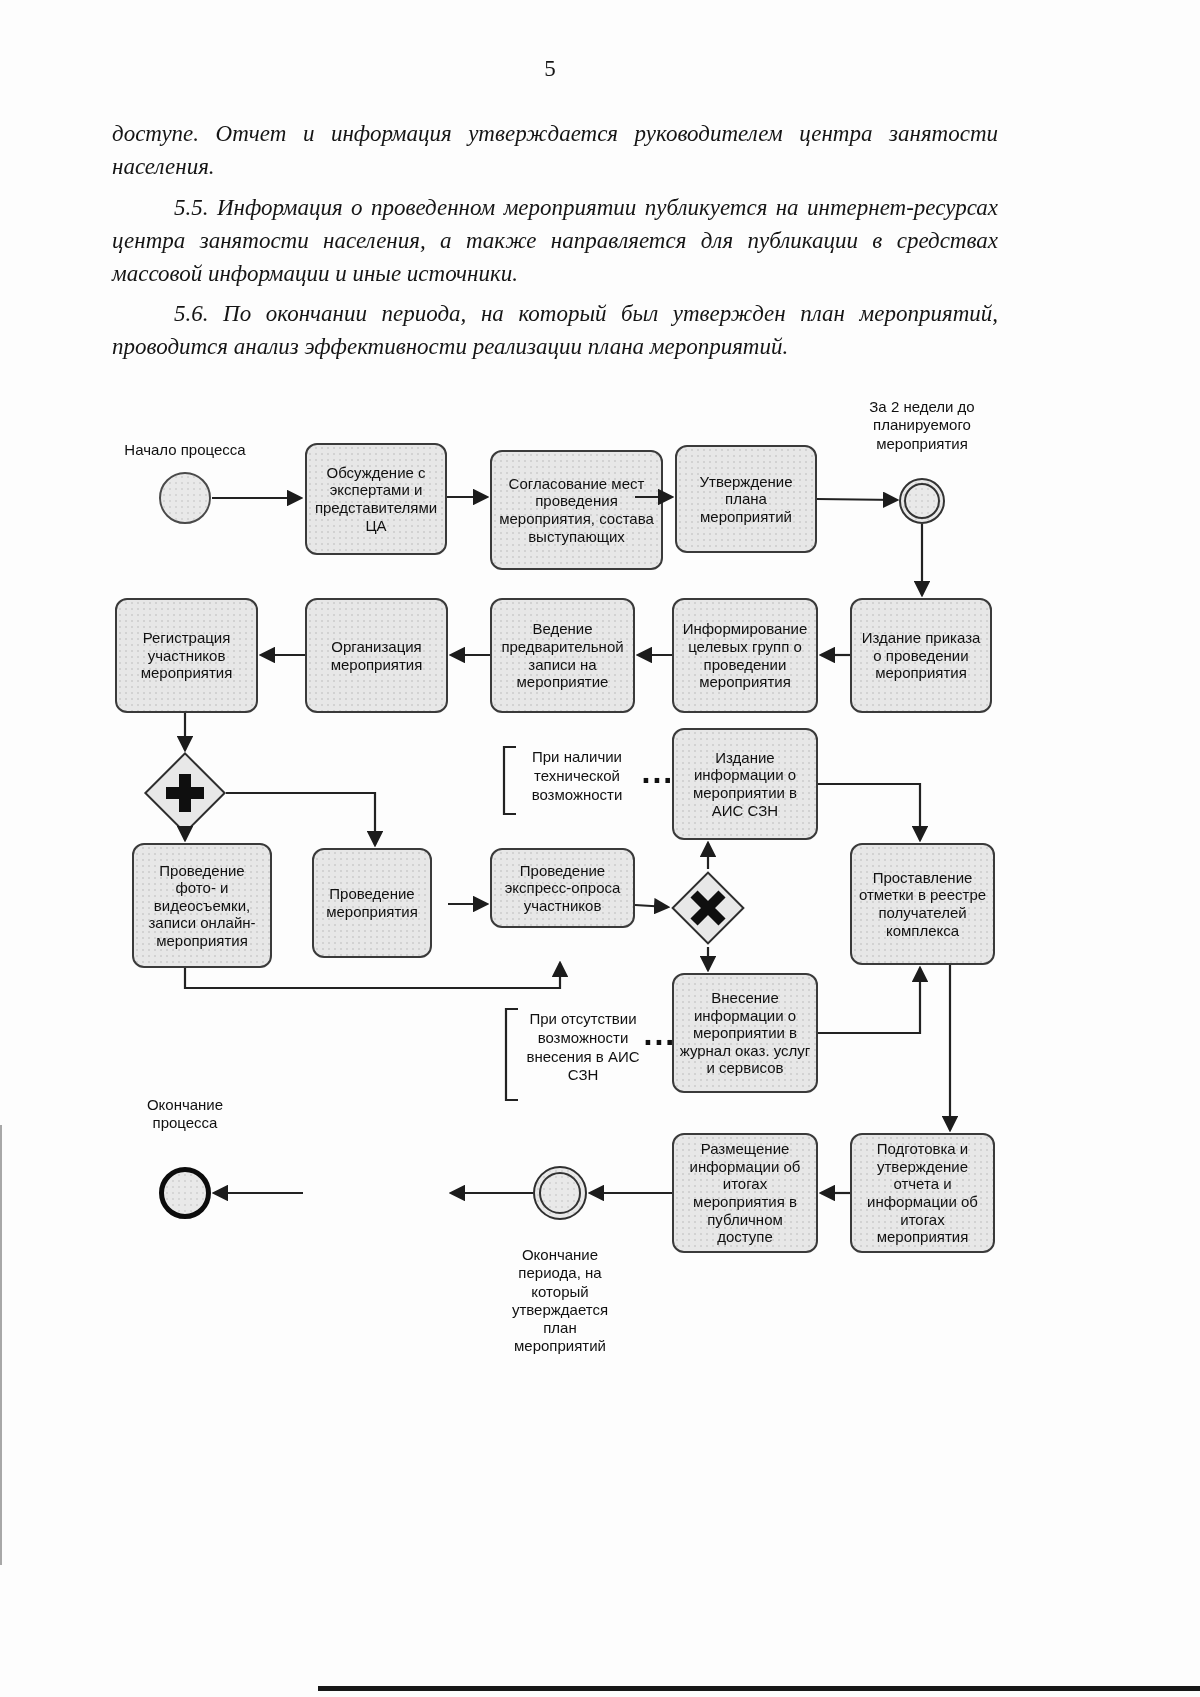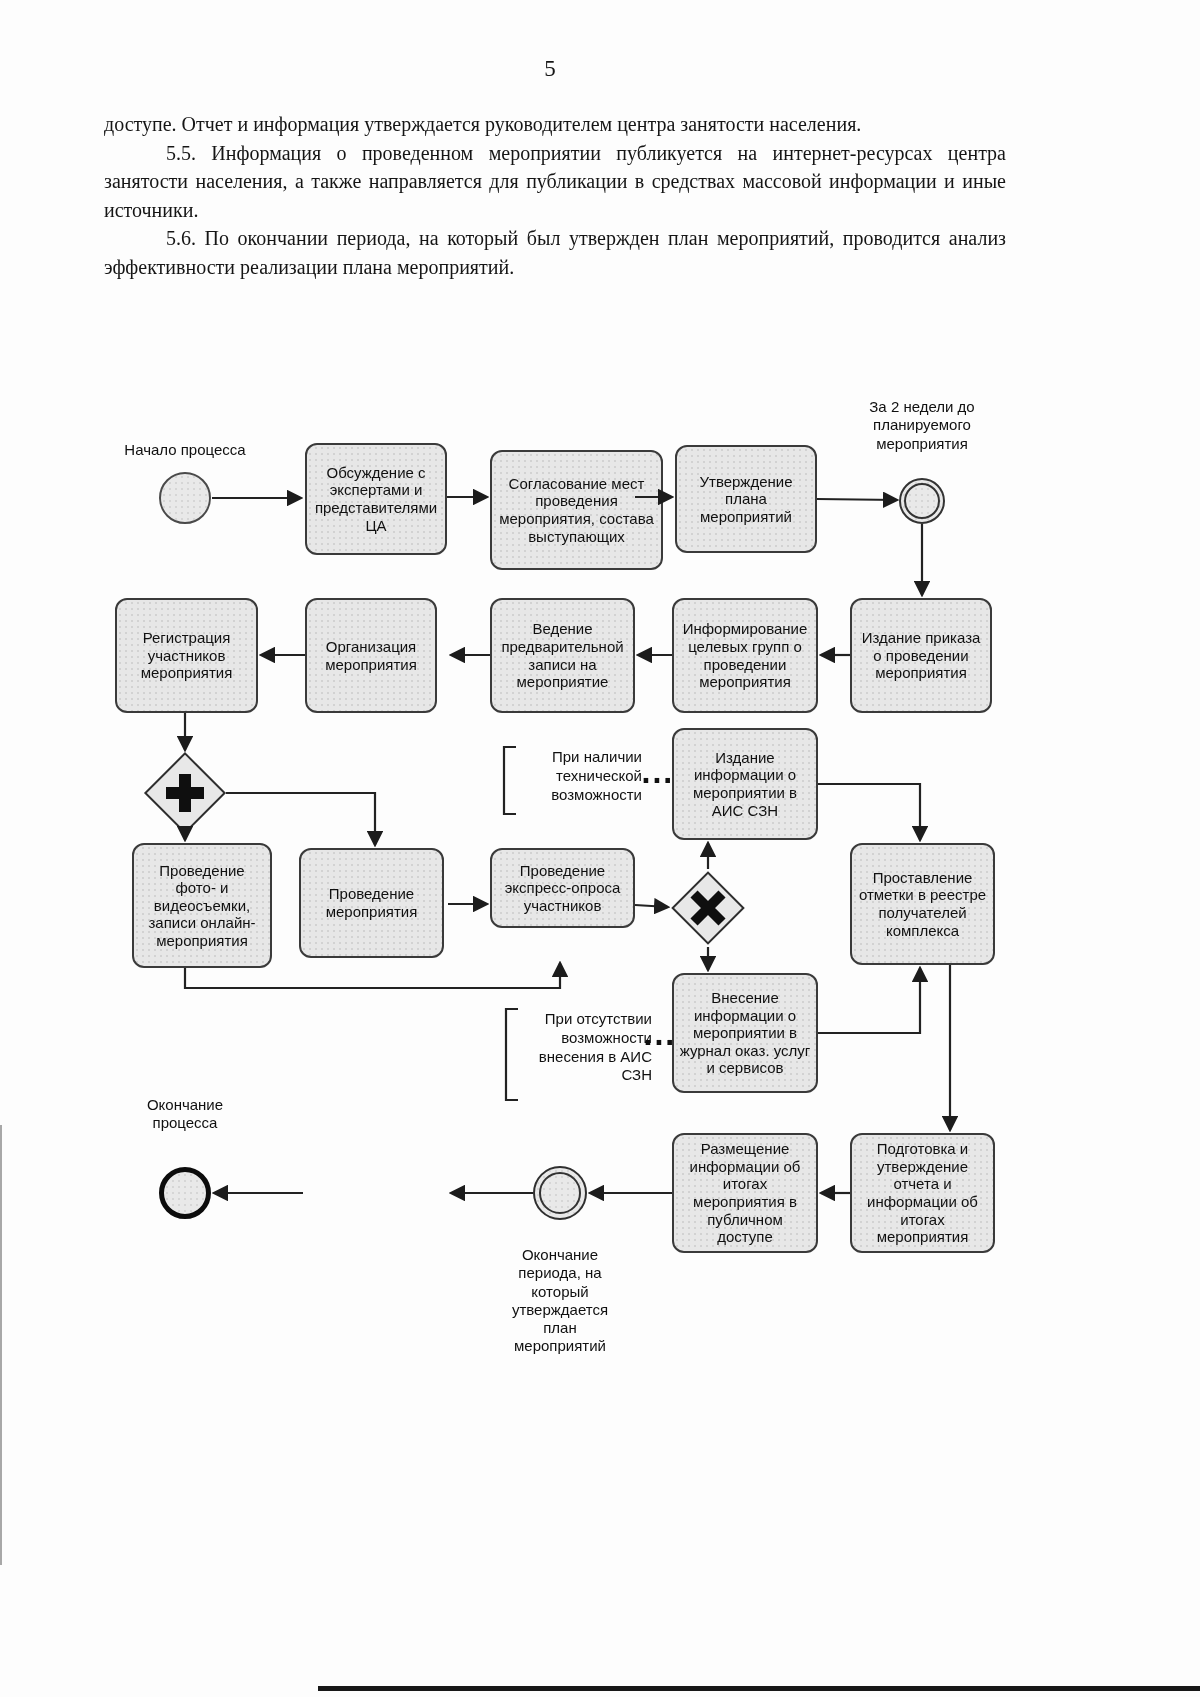--- a/index.html
+++ b/index.html
@@ -6,21 +6,21 @@
   .sheet{
     position:relative;width:1200px;height:1697px;background:#fdfdfd;
     font-family:"Liberation Serif", serif;color:#151515;overflow:hidden;
   }
   .page-number{
     position:absolute;top:56px;left:0;width:1100px;text-align:center;
     font-size:23px;
   }
   .body-text{position:absolute;left:104px;top:110px;width:902px;}
   .body-text p{
-    margin:0;text-align:justify;font-size:20px;line-height:1.43;
+    margin:8px;text-align:justify;font-size:23px;line-height:1.43;font-style:italic;
   }
   .body-text p.indent{text-indent:62px;}
   .section-heading{
     position:absolute;left:104px;top:362px;width:902px;text-align:center;
     font-size:23px;
   }
   
   .diagram{
     position:absolute;left:0;top:398px;width:1200px;height:1000px;
     font-family:"Liberation Sans", sans-serif;color:#101010;
@@ -46,21 +46,21 @@
   }
   .evt-label{
     position:absolute;font-size:15px;line-height:1.22;text-align:center;
   }
   .gateway{
     position:absolute;box-sizing:border-box;
     border:2.5px solid #2e2e2e;background:#e8e8e8;
     transform:rotate(45deg);
   }
   .note{
-    position:absolute;font-size:15px;line-height:1.25;text-align:right;
+    position:absolute;font-size:15px;line-height:1.25;text-align:center;
   }
   .dots{
     position:absolute;font-size:26px;font-weight:bold;letter-spacing:1px;
     font-family:"DejaVu Sans", sans-serif;
   }
   .wires{position:absolute;left:0;top:0;pointer-events:none;}
   .artifact{position:absolute;}
 </style>
 </head>
 <body>
@@ -86,28 +86,28 @@
     <div class="task" style="left:675px;top:47px;width:142px;height:108px">Утверждение плана мероприятий</div>
 
     <div class="evt-label" style="left:848px;top:0px;width:148px">За 2 недели до планируемого мероприятия</div>
     <div class="event" style="left:899px;top:80px;width:46px;height:46px;border:2.4px solid #333">
       <div class="inner-ring"></div>
     </div>
 
     <div class="task" style="left:850px;top:200px;width:142px;height:115px">Издание приказа о проведении мероприятия</div>
     <div class="task" style="left:672px;top:200px;width:146px;height:115px">Информирование целевых групп о проведении мероприятия</div>
     <div class="task" style="left:490px;top:200px;width:145px;height:115px">Ведение предварительной записи на мероприятие</div>
-    <div class="task" style="left:305px;top:200px;width:132px;height:115px">Организация мероприятия</div>
+    <div class="task" style="left:305px;top:200px;width:143px;height:115px">Организация мероприятия</div>
     <div class="task" style="left:115px;top:200px;width:143px;height:115px">Регистрация участников мероприятия</div>
 
     <div class="gateway" style="left:156px;top:366px;width:58px;height:58px"></div>
     <div class="gateway" style="left:682px;top:484px;width:52px;height:52px"></div>
 
     <div class="task" style="left:132px;top:445px;width:140px;height:125px">Проведение фото- и видеосъемки, записи онлайн-мероприятия</div>
-    <div class="task" style="left:299px;top:450px;width:145px;height:110px">Проведение мероприятия</div>
+    <div class="task" style="left:312px;top:450px;width:120px;height:110px">Проведение мероприятия</div>
     <div class="task" style="left:490px;top:450px;width:145px;height:80px">Проведение экспресс-опроса участников</div>
     <div class="task" style="left:672px;top:330px;width:146px;height:112px">Издание информации о мероприятии в АИС СЗН</div>
     <div class="task" style="left:672px;top:575px;width:146px;height:120px">Внесение информации о мероприятии в журнал оказ. услуг и сервисов</div>
     <div class="task" style="left:850px;top:445px;width:145px;height:122px">Проставление отметки в реестре получателей комплекса</div>
 
     <div class="note" style="left:512px;top:350px;width:130px">При наличии технической возможности</div>
     <div class="dots" style="left:641px;top:368px">···</div>
     <div class="note" style="left:514px;top:612px;width:138px">При отсутствии возможности внесения в АИС СЗН</div>
     <div class="dots" style="left:643px;top:630px">···</div>
 

